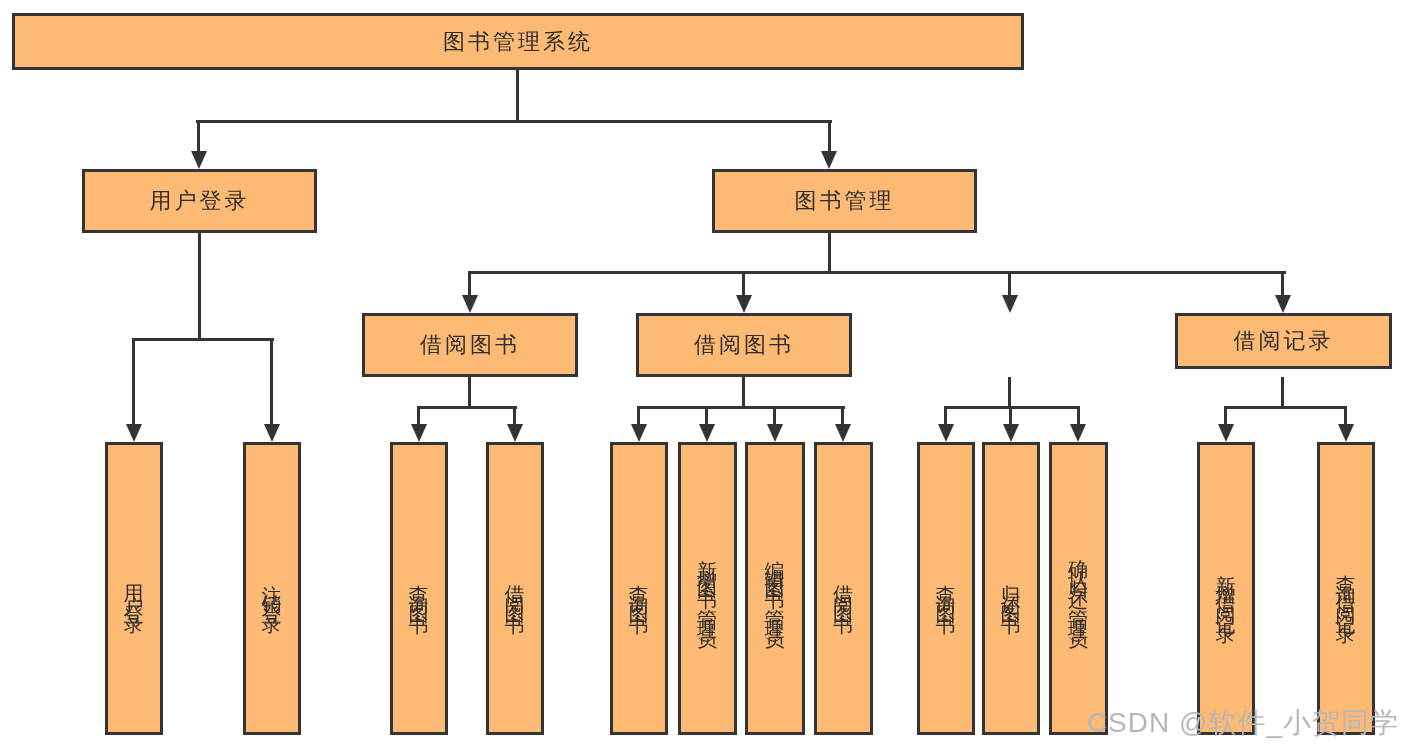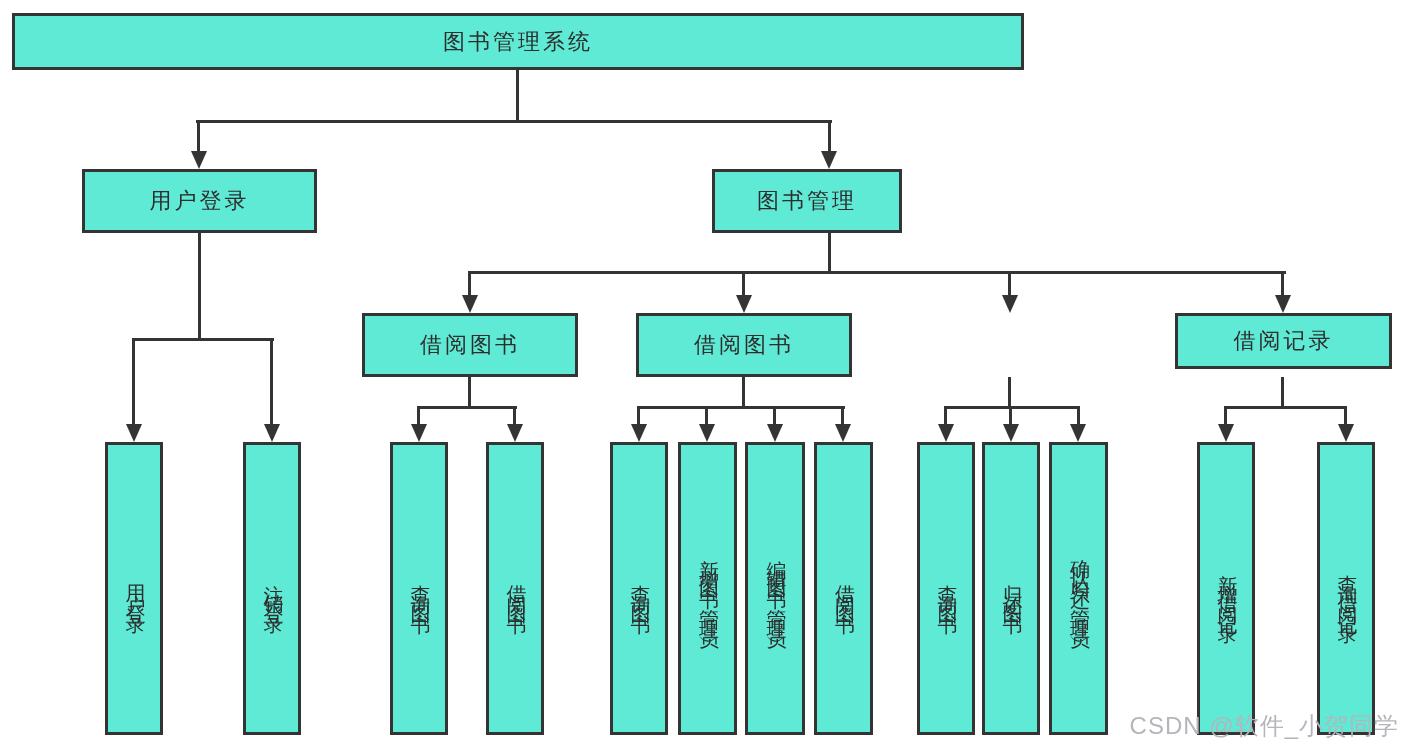--- a/index.html
+++ b/index.html
@@ -5,41 +5,40 @@
   html,body{margin:0;padding:0;background:#fff;}
   .diagram{
     position:relative;width:1405px;height:747px;
     background:var(--background,#ffffff);
     font-family:"Liberation Sans","DejaVu Sans",sans-serif;
     overflow:hidden;
   }
   .box{
     position:absolute;box-sizing:border-box;
     border:3px solid var(--line,#343434);
-    background:#5eead4;
+    background:#fdba74;
     display:flex;align-items:center;justify-content:center;
     color:var(--text,#2d2d2d);
-    font-family:Liberation Mono, monospace;
   }
   .hbox{font-size:22px;letter-spacing:3px;white-space:nowrap;}
   .vtext{
     writing-mode:vertical-rl;
     font-size:20px;letter-spacing:10px;line-height:1;
     white-space:nowrap;
   }
   .line{position:absolute;background:var(--line,#343434);}
   .arrow{
     position:absolute;width:0;height:0;
     border-left:8px solid transparent;
     border-right:8px solid transparent;
     border-top:18px solid var(--line,#343434);
   }
   .watermark{
     position:absolute;right:6px;bottom:5px;
-    font-size:24px;letter-spacing:1px;
+    font-size:28px;letter-spacing:1px;
     color:var(--watermark,#b5b5bb);
     z-index:5;white-space:nowrap;
   }
 </style>
 </head>
 <body>
 
 <div class="diagram">
 
   <div class="line" style="left:516px;top:70px;width:3px;height:53px;"></div>
@@ -97,21 +96,21 @@
   <div class="line" style="left:1281px;top:377px;width:3px;height:32px;"></div>
   <div class="line" style="left:1224px;top:406px;width:123px;height:3px;"></div>
   <div class="line" style="left:1224px;top:406px;width:3px;height:21px;"></div>
   <div class="arrow" style="left:1218px;top:424px;"></div>
   <div class="line" style="left:1344px;top:406px;width:3px;height:21px;"></div>
   <div class="arrow" style="left:1338px;top:424px;"></div>
 
   <div class="box hbox" style="left:12px;top:13px;width:1012px;height:57px;">图书管理系统</div>
 
   <div class="box hbox" style="left:82px;top:169px;width:235px;height:64px;">用户登录</div>
-  <div class="box hbox" style="left:712px;top:169px;width:190px;height:64px;">图书管理</div>
+  <div class="box hbox" style="left:712px;top:169px;width:265px;height:64px;">图书管理</div>
 
   <div class="box hbox" style="left:362px;top:313px;width:216px;height:64px;">借阅图书</div>
   <div class="box hbox" style="left:636px;top:313px;width:216px;height:64px;">借阅图书</div>
   <div class="box hbox" style="left:1175px;top:313px;width:217px;height:56px;">借阅记录</div>
 
   <div class="box" style="left:105px;top:442px;width:58px;height:293px;">
     <span class="vtext">用户登录</span>
   </div>
   <div class="box" style="left:243px;top:442px;width:58px;height:293px;">
     <span class="vtext">注销登录</span>

